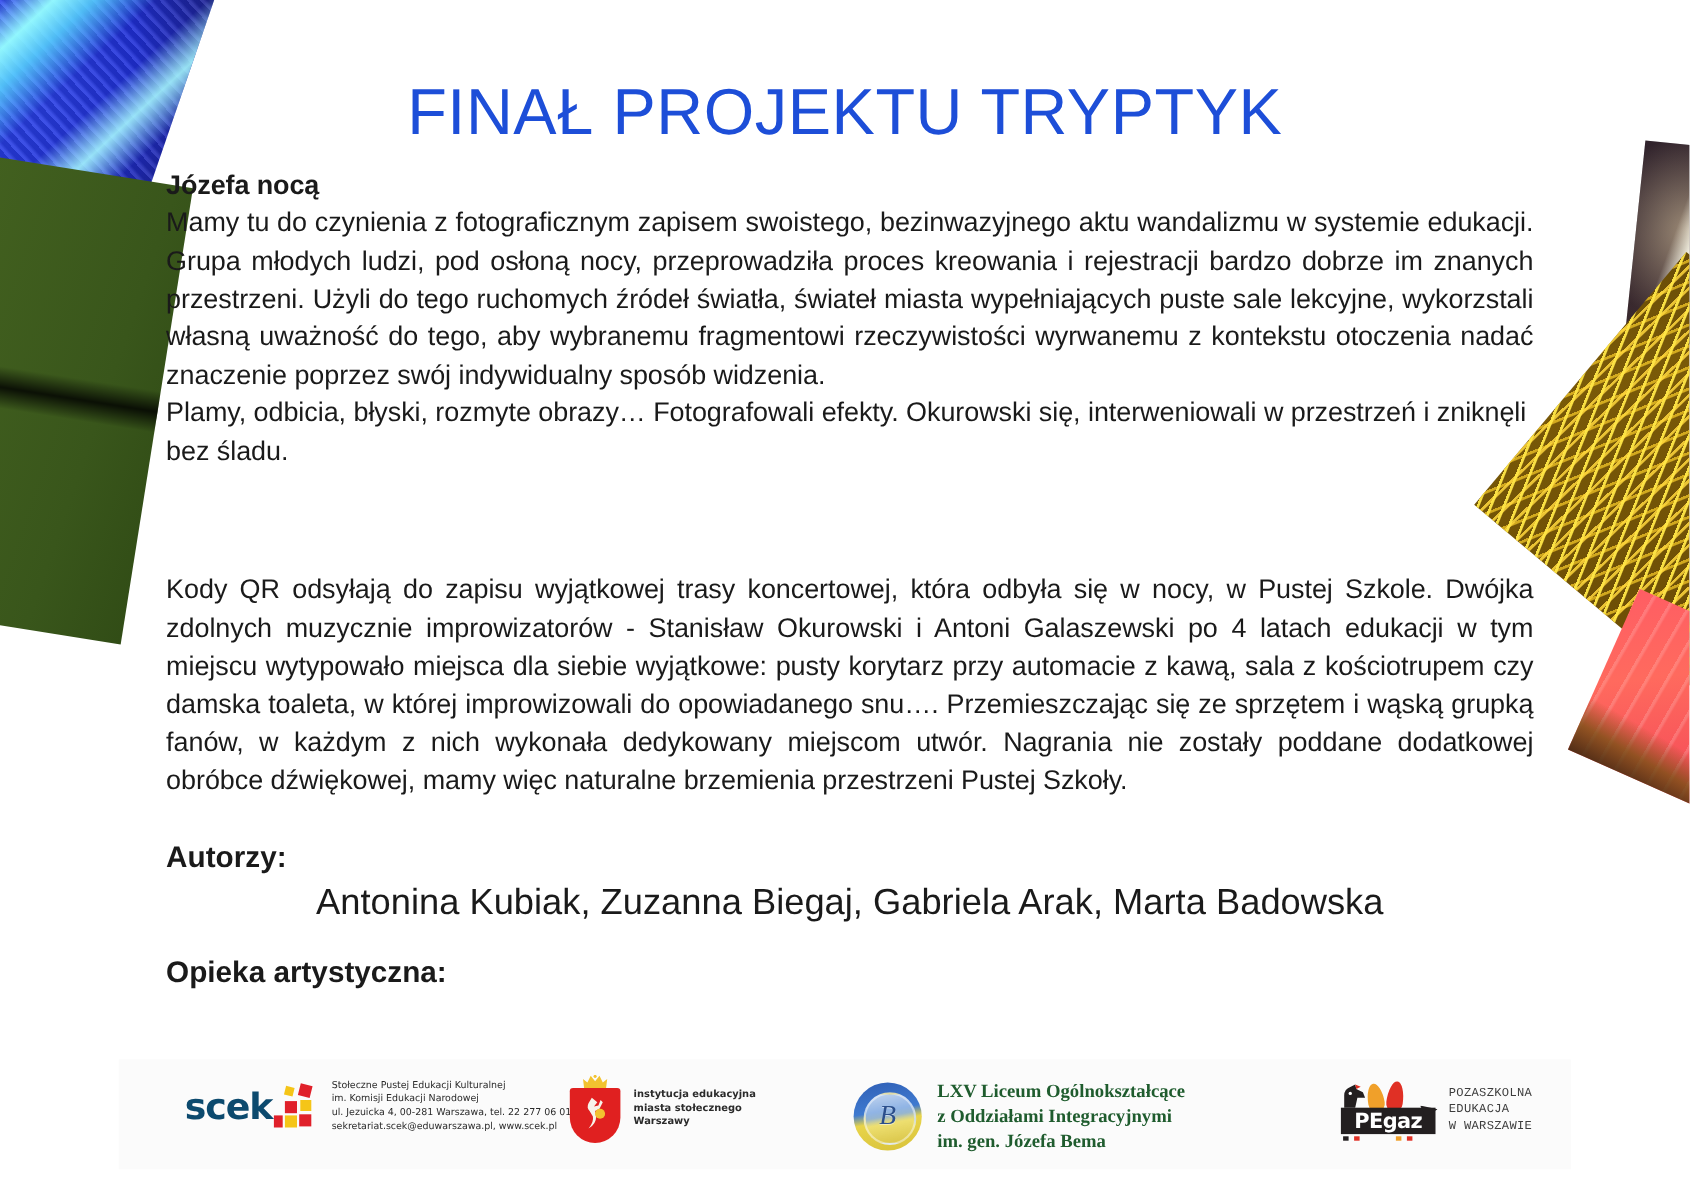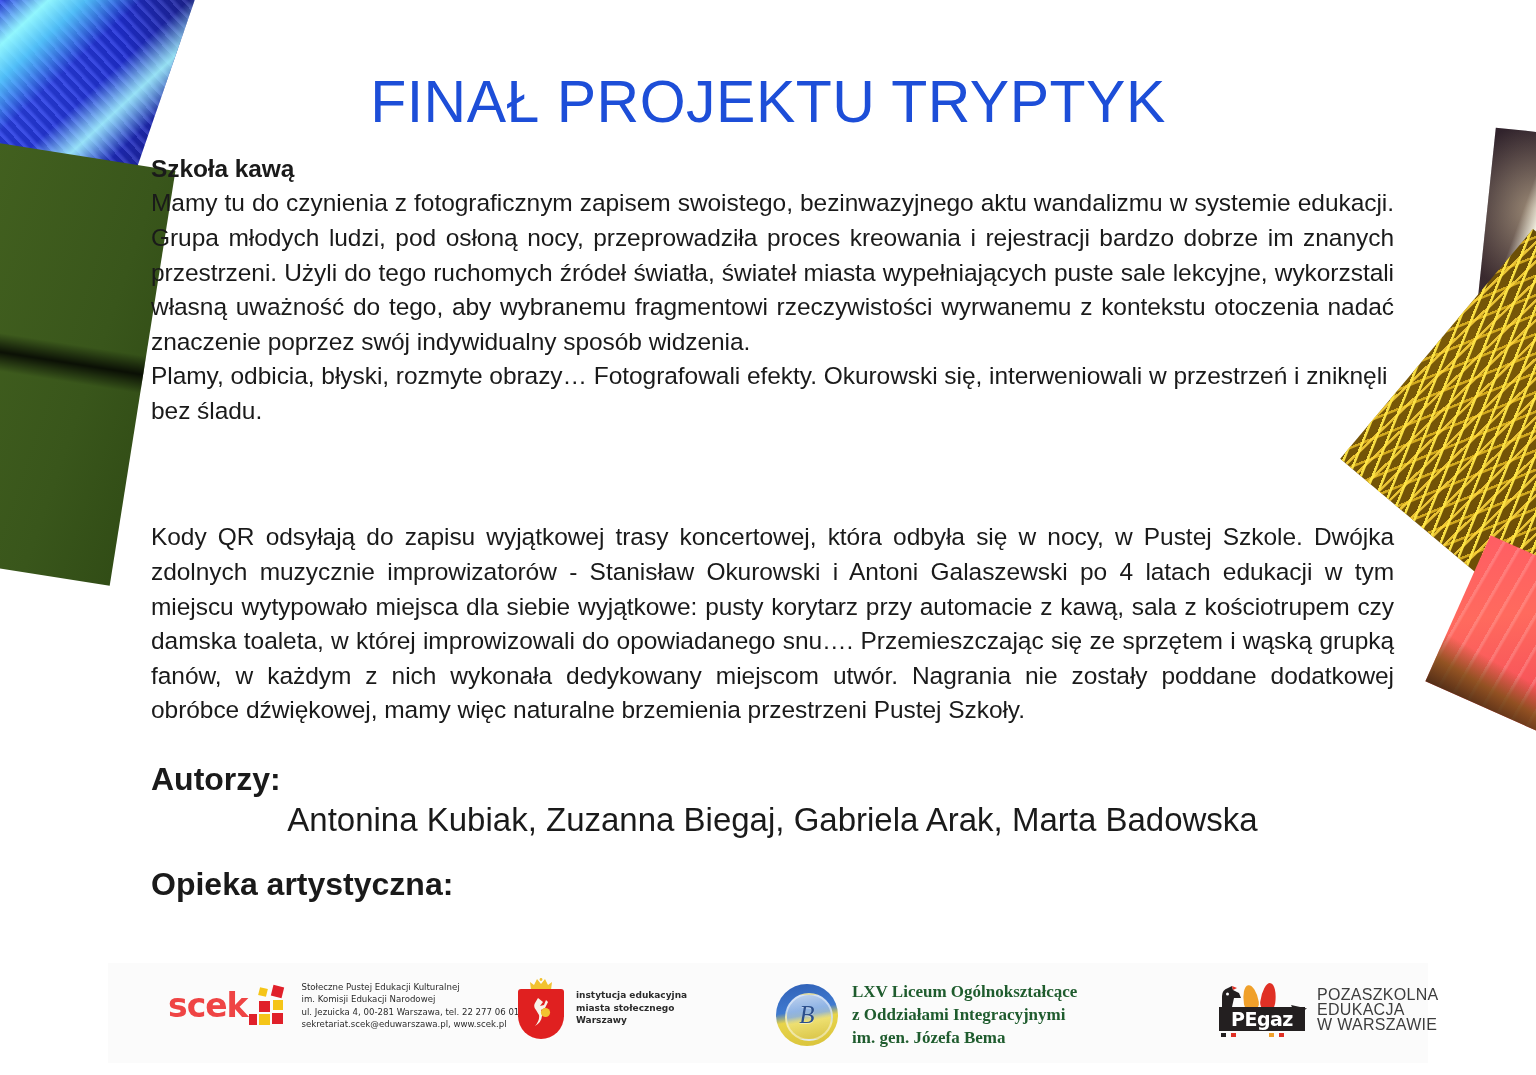--- a/index.html
+++ b/index.html
@@ -147,21 +147,21 @@
   .gap-1 { height: 92px; }
   .gap-2 { height: 34px; }
   .gap-3 { height: 30px; }
   .credit-line {
     font-size: 33px;
     line-height: 34.6px;
     margin: 0;
     text-align: center;
   }
   .credit-head {
-    font-size: 32px;
+    font-size: 27px;
     font-weight: bold;
     line-height: 34.6px;
     margin: 0 0 6px 0;
   }
 
   
   #footer {
     position: absolute;
     left: 108px;
     top: 963px;
@@ -174,21 +174,21 @@
     display: flex;
     align-items: center;
   }
 
   
   #logo-scek { left: 60px; top: 18px; }
   .scek-word {
     font-family: "DejaVu Sans", sans-serif;
     font-weight: bold;
     font-size: 33px;
-    color: #ef4444;
+    color: #0c4a6e;
     letter-spacing: -1px;
     line-height: 1;
   }
   .scek-squares {
     position: relative;
     width: 38px;
     height: 40px;
     margin-left: 1px;
   }
   .scek-squares i {
@@ -340,22 +340,22 @@
   }
   .pegaz-mark .feet i {
     position: absolute;
     top: 54px;
     width: 5px;
     height: 4px;
     display: block;
   }
   .pegaz-text {
     margin-left: 12px;
-    font-family: Liberation Sans, sans-serif;
-    font-size: 16px;
+    font-family: Liberation Mono, monospace;
+    font-size: 11px;
     line-height: 15px;
     color: #3d3d3d;
     letter-spacing: 0.3px;
     white-space: nowrap;
   }
 </style>
 </head>
 <body>
 
 <div id="slide">
@@ -374,21 +374,21 @@
   </div>
   <div class="photo" id="ph-pink">
     <div class="inner"></div>
   </div>
 
   <h1 id="title">FINAŁ PROJEKTU TRYPTYK</h1>
 
   <div id="body-col">
 
     <div>
-      <p class="sec-head">Szkoła kawą</p>
+      <p class="sec-head">Józefa nocą</p>
       <p class="para">Mamy tu do czynienia z fotograficznym zapisem swoistego, bezinwazyjnego aktu wandalizmu w systemie edukacji. Grupa młodych ludzi, pod osłoną nocy, przeprowadziła proces kreowania i rejestracji bardzo dobrze im znanych przestrzeni. Użyli do tego ruchomych źródeł światła, świateł miasta wypełniających puste sale lekcyjne, wykorzstali własną uważność do tego, aby wybranemu fragmentowi rzeczywistości wyrwanemu z kontekstu otoczenia nadać znaczenie poprzez swój indywidualny sposób widzenia.</p>
       <p class="para para-left">Plamy, odbicia, błyski, rozmyte obrazy… Fotografowali efekty. Okurowski się, interweniowali w przestrzeń i zniknęli bez śladu.</p>
     </div>
 
     <div class="gap-1"></div>
 
     <div>
       <p class="para">Kody QR odsyłają do zapisu wyjątkowej trasy koncertowej, która odbyła się w nocy, w Pustej Szkole. Dwójka zdolnych muzycznie improwizatorów - Stanisław Okurowski i Antoni Galaszewski po 4 latach edukacji w tym miejscu wytypowało miejsca dla siebie wyjątkowe: pusty korytarz przy automacie z kawą, sala z kościotrupem czy damska toaleta, w której improwizowali do opowiadanego snu…. Przemieszczając się ze sprzętem i wąską grupką fanów, w każdym z nich wykonała dedykowany miejscom utwór. Nagrania nie zostały poddane dodatkowej obróbce dźwiękowej, mamy więc naturalne brzemienia przestrzeni Pustej Szkoły.</p>
     </div>
 

